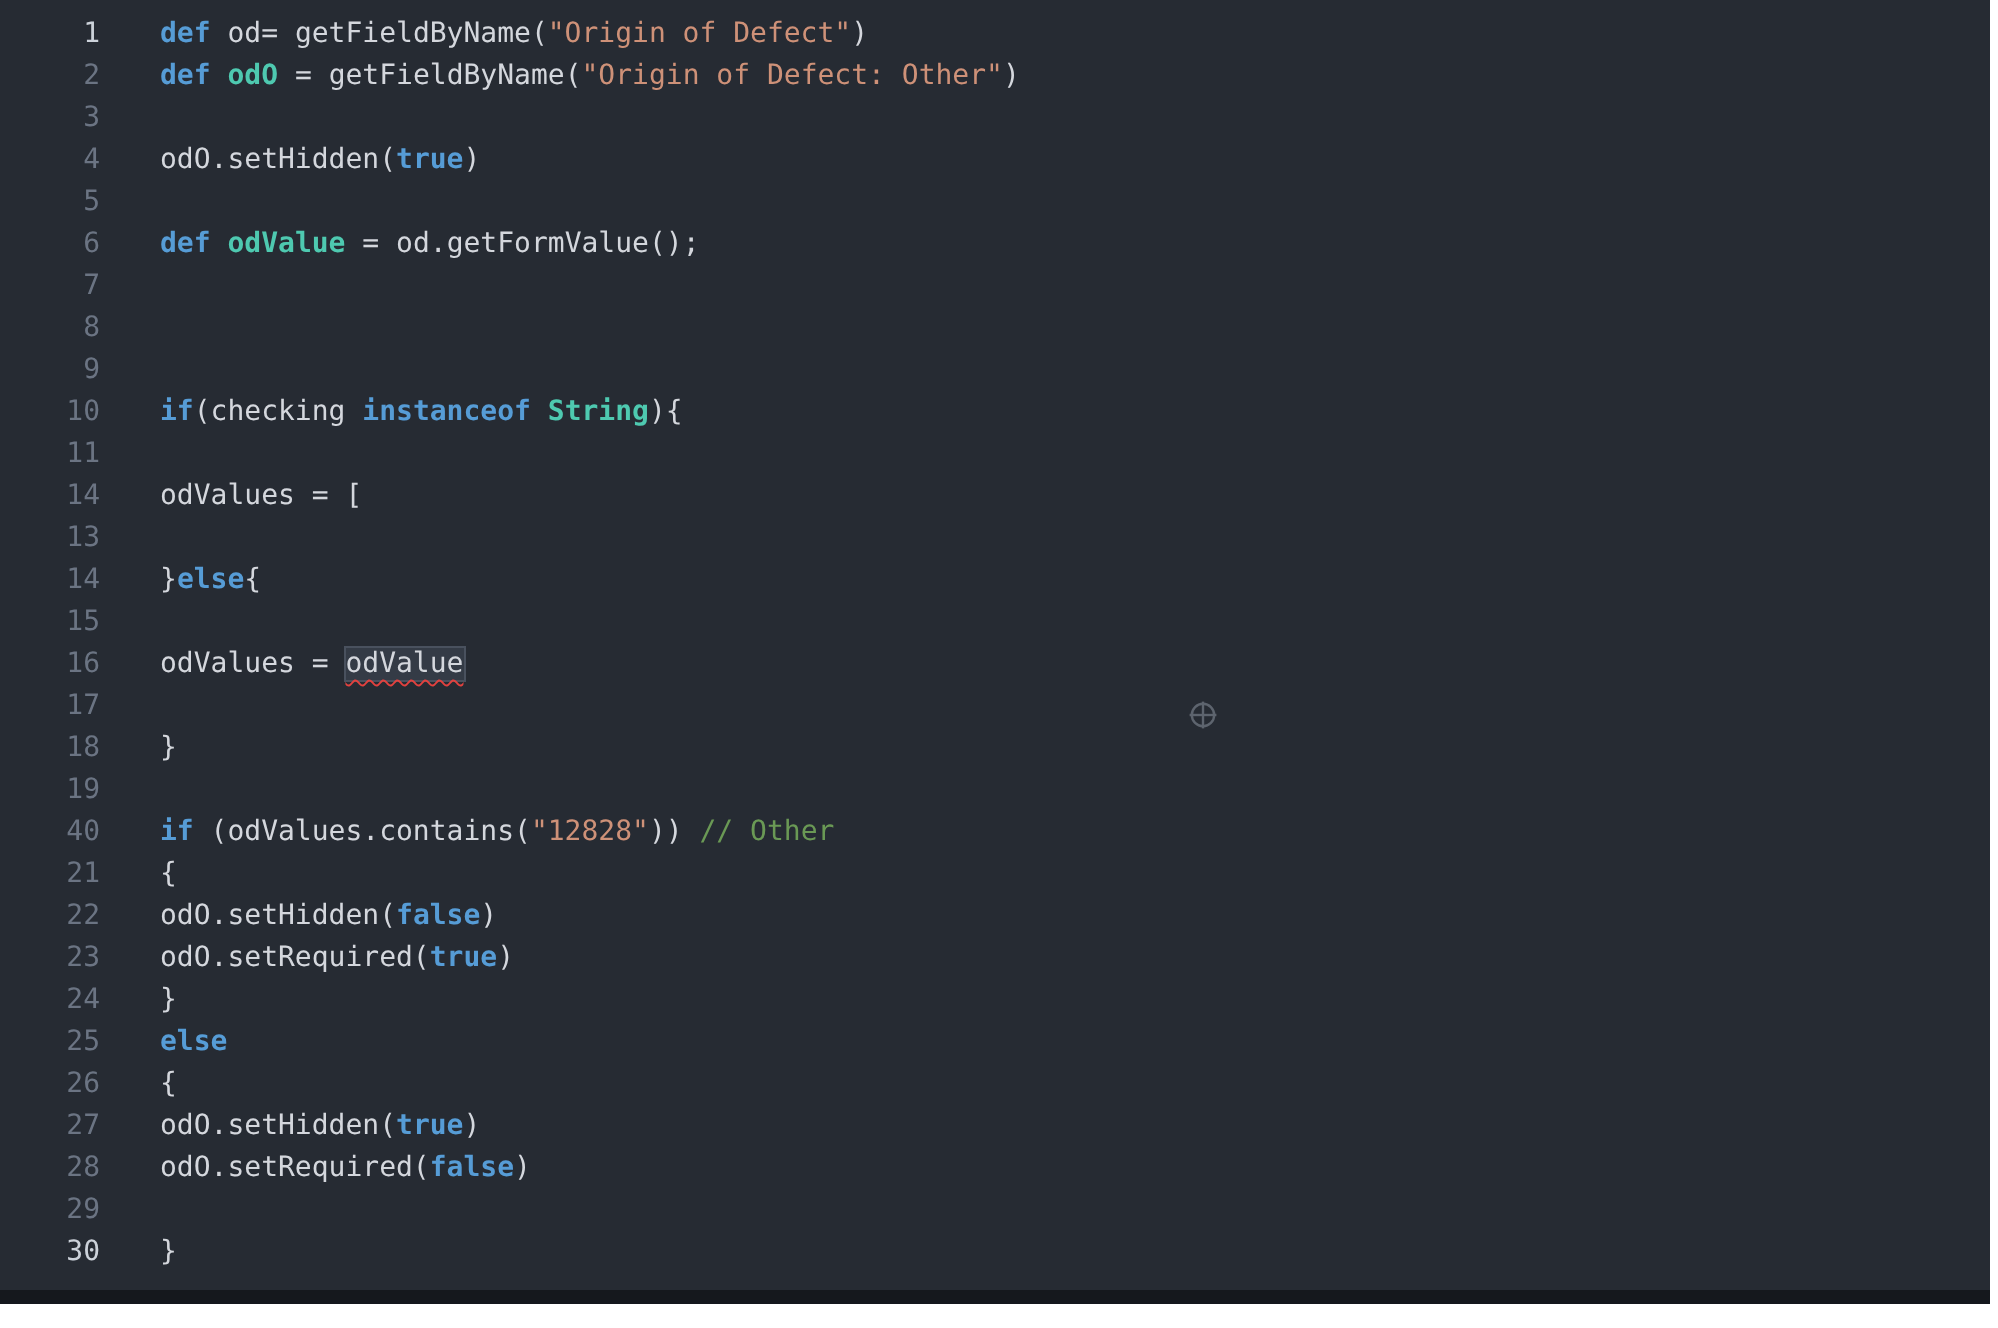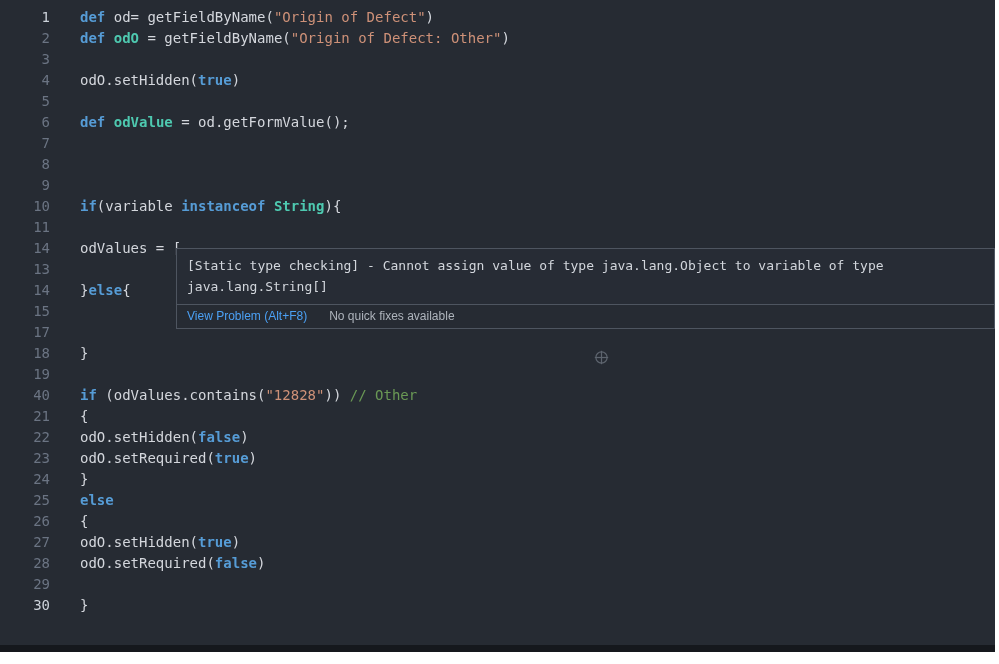--- a/index.html
+++ b/index.html
@@ -114,41 +114,45 @@
       </div>
       <div class="line">
         <div class="gutter">8</div>
       </div>
       <div class="line">
         <div class="gutter">9</div>
         <div class="code"></div>
       </div>
       <div class="line">
         <div class="gutter">10</div>
-        <div class="code"><span class="tk-kw">if</span><span class="tk-plain">(variable </span><span class="tk-kw">instanceof</span><span class="tk-plain"> </span><span class="tk-type">String</span><span class="tk-plain">){</span></div>
+        <div class="code"><span class="tk-kw">if</span><span class="tk-plain">(checking </span><span class="tk-kw">instanceof</span><span class="tk-plain"> </span><span class="tk-type">String</span><span class="tk-plain">){</span></div>
       </div>
       <div class="line">
         <div class="gutter">11</div>
         <div class="code"></div>
       </div>
       <div class="line">
         <div class="gutter">14</div>
         <div class="code"><span class="tk-plain">odValues = [</span></div>
       </div>
       <div class="line">
         <div class="gutter">13</div>
         <div class="code"></div>
       </div>
       <div class="line">
         <div class="gutter">14</div>
         <div class="code"><span class="tk-plain">}</span><span class="tk-kw">else</span><span class="tk-plain">{</span></div>
       </div>
       <div class="line">
         <div class="gutter">15</div>
         <div class="code"></div>
+      </div>
+      <div class="line">
+        <div class="gutter">16</div>
+        <div class="code"><span class="tk-plain">odValues = </span><span class="tk-err">odValue</span></div>
       </div>
       <div class="line">
         <div class="gutter">17</div>
         <div class="code"></div>
       </div>
       <div class="line">
         <div class="gutter">18</div>
         <div class="code"><span class="tk-plain">}</span></div>
       </div>
       <div class="line">
@@ -202,23 +206,15 @@
     </div>
 
   <span class="crosshair" aria-hidden="true">
     <svg width="15" height="15" viewBox="0 0 15 15">
       <circle cx="7.5" cy="7.5" r="5.6" fill="none" stroke="#5d646e" stroke-width="1.2"></circle>
       <line x1="7.5" y1="0.8" x2="7.5" y2="14.2" stroke="#5d646e" stroke-width="1.2"></line>
       <line x1="0.8" y1="7.5" x2="14.2" y2="7.5" stroke="#5d646e" stroke-width="1.2"></line>
     </svg>
   </span>
 
-  <div class="hover">
-    <div class="hover-msg">[Static type checking] - Cannot assign value of type java.lang.Object to variable of type
-java.lang.String[]</div>
-    <div class="hover-status">
-      <span class="view-problem">View Problem (Alt+F8)</span>
-      <span class="no-fixes">No quick fixes available</span>
-    </div>
-  </div>
 
   <div class="bottom-strip"></div>
 </div>
 
 </body></html>

